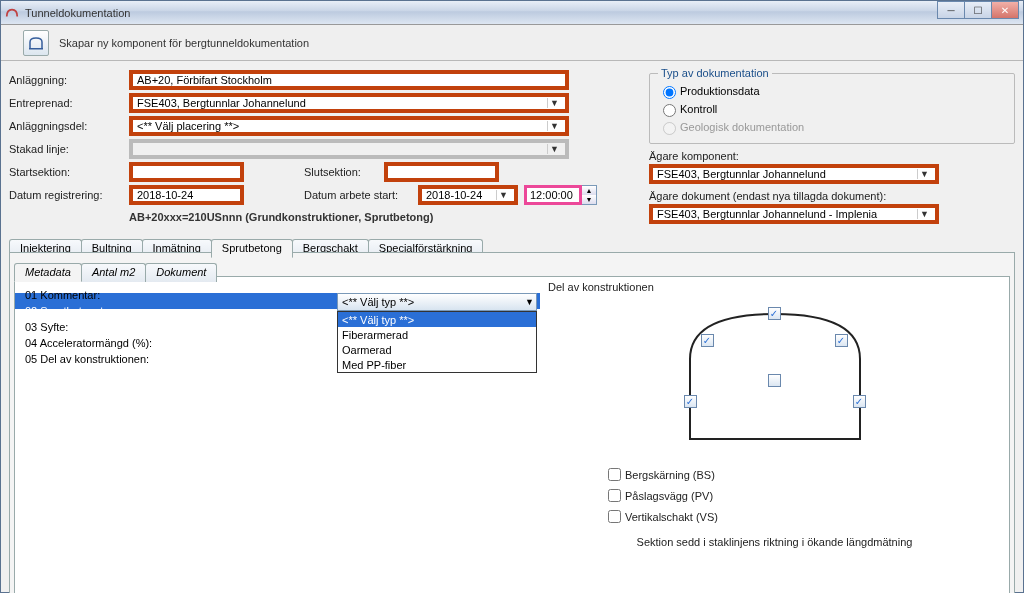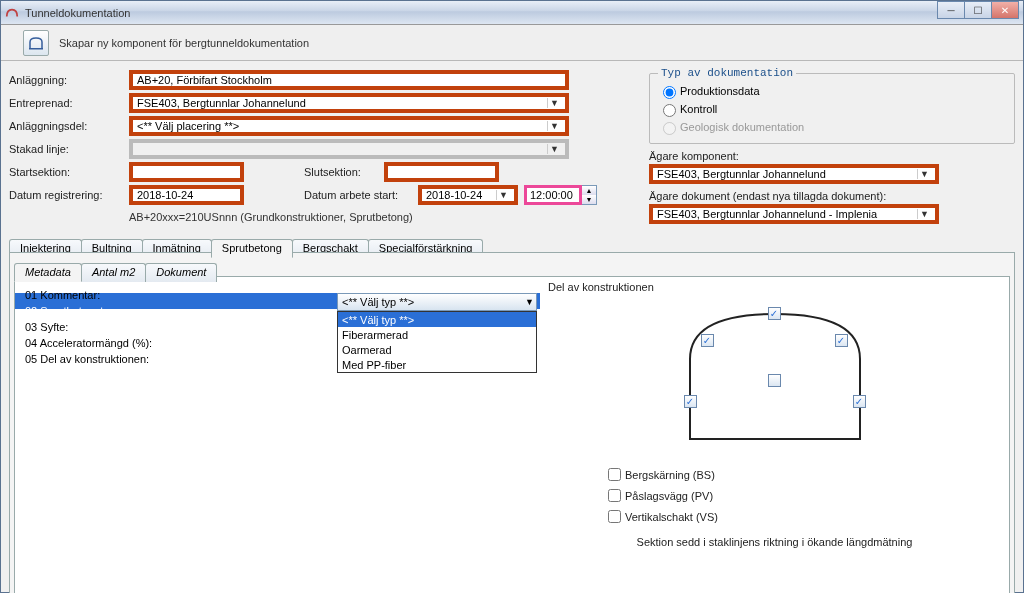--- a/index.html
+++ b/index.html
@@ -35,23 +35,23 @@
   .textbox { width: 440px; }
   .textbox.small { width: 115px; }
   .combo { width: 440px; justify-content:space-between; }
   .combo .arrow, .datebox .arrow { width:14px; text-align:center; font-size:9px; color:#333; border-left:1px solid #ccc;}
   .disabled { background:#f0f0f0; color:#888; border-color:#bbb;}
   .datebox { width: 100px; justify-content:space-between;}
   .spin { display:flex; align-items:center; }
   .spin input{ border:3px solid #ec4899; height:20px; width:58px; padding:0 3px; }
   .spin .spinbtns{ display:flex; flex-direction:column; border:1px solid #7a99b8; border-left:none;}
   .spin .spinbtns span{ height:9px; width:14px; font-size:7px; display:flex; align-items:center; justify-content:center; background:linear-gradient(#fff,#dde);}
-  .summary { font-weight:normal; color:#333; margin: 6px 0 4px 120px;}
+  .summary { font-weight:bold; color:#333; margin: 6px 0 4px 120px;}
   fieldset { border:1px solid #bbb; border-radius:2px; padding:2px 8px 6px; margin:0 0 6px 0;}
-  legend { color:#1b4f8a; padding:0 3px;font-family:Liberation Mono, monospace;}
+  legend { color:#1b4f8a; padding:0 3px;}
   .radio-row, .check-row { display:flex; align-items:center; margin:2px 0;}
   .radio-row input, .check-row input{ margin-right:4px;}
   .radio-row.disabled label{ color:#999;}
   .right-label{ color:#222; margin-bottom:2px; display:block;}
   .right-combo { width: 290px; }
   .tabs-outer { position:relative; margin-top:6px;}
   .tabstrip { display:flex; }
   .tab {
     padding: 2px 10px 3px; border:1px solid #9aa; border-bottom:none;
     background:linear-gradient(#f7f9fc,#e4eaf1); margin-right:-1px; border-radius:3px 3px 0 0;

